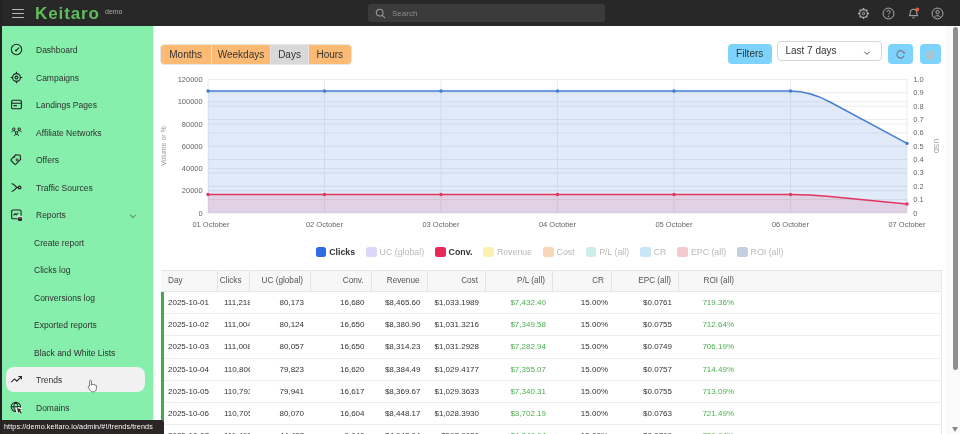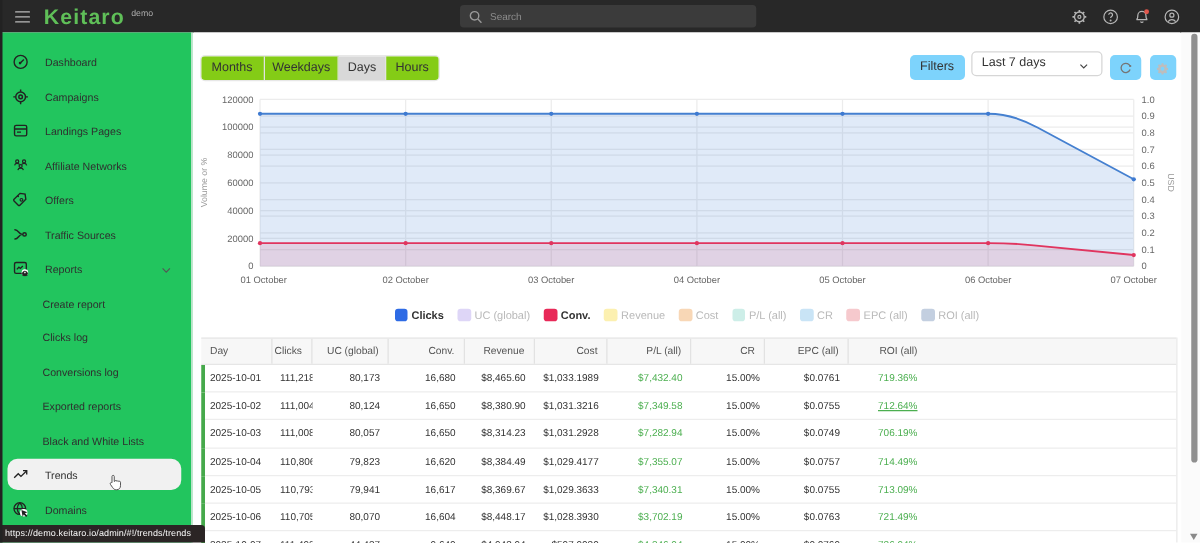--- a/index.html
+++ b/index.html
@@ -8,31 +8,31 @@
   #topbar { position:absolute; left:0; top:0; width:960px; height:26px; background:#282828; }
   #burger { position:absolute; left:11.5px; top:8.5px; width:12px; height:10px; }
   #burger div { height:1.5px; background:#b9b9b9; margin-bottom:2.6px; border-radius:1px; }
   #logo { position:absolute; left:35px; top:4px; font-size:17px; font-weight:bold; color:#5fbf58; letter-spacing:0.9px; }
   #demo { position:absolute; left:105px; top:7.5px; font-size:7px; color:#ababab; }
   #search { position:absolute; left:368px; top:4px; width:237px; height:18px; background:#3b3b3b; border-radius:3px; }
   #search svg { position:absolute; left:7px; top:4px; }
   #search span { position:absolute; left:24px; top:5px; font-size:8px; color:#8d8d8d; }
   .tb-ico { position:absolute; top:7px; }
   
-  #sidebar { position:absolute; left:0; top:26px; width:154px; height:408px; background:#22c55e; border-right:1px solid #ececec; }
+  #sidebar { position:absolute; left:0; top:26px; width:154px; height:408px; background:#86efac; border-right:1px solid #ececec; }
   .mitem { position:absolute; left:0; width:154px; height:27.5px; }
   .mitem svg { position:absolute; left:10px; top:7px; }
   .mitem .txt { position:absolute; left:36px; top:9px; font-size:8.5px; color:#2f2f2f; }
   #trhl { position:absolute; left:6px; top:341px; width:139px; height:25px; background:#f1f1f1; border-radius:8px; }
   #statusbar { position:absolute; left:0; top:394px; width:164px; height:14px; background:#2b2525; color:#fafafa; font-size:7.2px; line-height:14px; padding-left:4px; letter-spacing:0.1px; white-space:nowrap; overflow:hidden; border-top-right-radius:3px; z-index:5; }
   
   #content { position:absolute; left:155px; top:26px; width:789px; height:408px; background:#fff; }
   
   .tabgroup { position:absolute; left:4.7px; top:18.4px; height:21px; display:flex; border-radius:4px; overflow:hidden; border:1px solid #e7e7e7; }
-  .tab { height:19px; background:#84cc16; border-right:1px solid #e2e2e2; font-size:10px; color:#333; text-align:center; line-height:19px; }
+  .tab { height:19px; background:#fdba74; border-right:1px solid #e2e2e2; font-size:10px; color:#333; text-align:center; line-height:19px; }
   .tab:last-child { border-right:none; }
   .tab.sel { background:#d8d8d8; }
   .btn { position:absolute; top:17.7px; height:20px; background:#7dd3fc; border-radius:4px; font-size:10px; color:#333; text-align:center; line-height:20px; }
   #selperiod { position:absolute; left:622.4px; top:15px; width:104.4px; height:20px; background:#fff; border:1px solid #d6d6d6; border-radius:4px; font-size:10px; color:#333; line-height:18px; padding-left:7px; }
   #selperiod svg { position:absolute; right:9px; top:7px; }
   
   #legend { position:absolute; left:0px; top:220px; width:789px; height:12px; display:flex; justify-content:center; align-items:center; font-size:8.8px; }
   .li { display:flex; align-items:center; margin:0 5.5px; }
   .sw { width:10.5px; height:10.5px; border-radius:2.5px; margin-right:3px; }
   .lact { color:#333; font-weight:bold; }
@@ -372,21 +372,21 @@
 <div class="trow">
         <div class="tc" style="left:3px;width:54px;padding-left:4px;">2025-10-02</div>
         <div class="tc r" style="left:57px;width:31.5px;padding-left:6px;padding-right:2px;">111,004</div>
         <div class="tc r" style="left:89px;width:61px;padding-right:7px;">80,124</div>
         <div class="tc r" style="left:150px;width:60.5px;padding-right:7px;">16,650</div>
         <div class="tc r" style="left:210.5px;width:56px;padding-right:7px;">$8,380.90</div>
         <div class="tc r" style="left:266.5px;width:58.5px;padding-right:7px;">$1,031.3216</div>
         <div class="tc r grn" style="left:325px;width:67px;padding-right:7px;">$7,349.58</div>
         <div class="tc r" style="left:392px;width:59px;padding-right:4px;">15.00%</div>
         <div class="tc r" style="left:451px;width:67px;padding-right:7px;">$0.0755</div>
-        <div class="tc r grn" style="left:518px;width:62px;padding-right:7px;text-decoration:underline;">712.64%</div>
+        <div class="tc r grn" style="left:518px;width:62px;padding-right:7px;">712.64%</div>
         <div class="tc r" style="left:580px;width:200px;padding-right:7px;"></div>
       </div>
 <div class="trow">
         <div class="tc" style="left:3px;width:54px;padding-left:4px;">2025-10-03</div>
         <div class="tc r" style="left:57px;width:31.5px;padding-left:6px;padding-right:2px;">111,008</div>
         <div class="tc r" style="left:89px;width:61px;padding-right:7px;">80,057</div>
         <div class="tc r" style="left:150px;width:60.5px;padding-right:7px;">16,650</div>
         <div class="tc r" style="left:210.5px;width:56px;padding-right:7px;">$8,314.23</div>
         <div class="tc r" style="left:266.5px;width:58.5px;padding-right:7px;">$1,031.2928</div>
         <div class="tc r grn" style="left:325px;width:67px;padding-right:7px;">$7,282.94</div>

